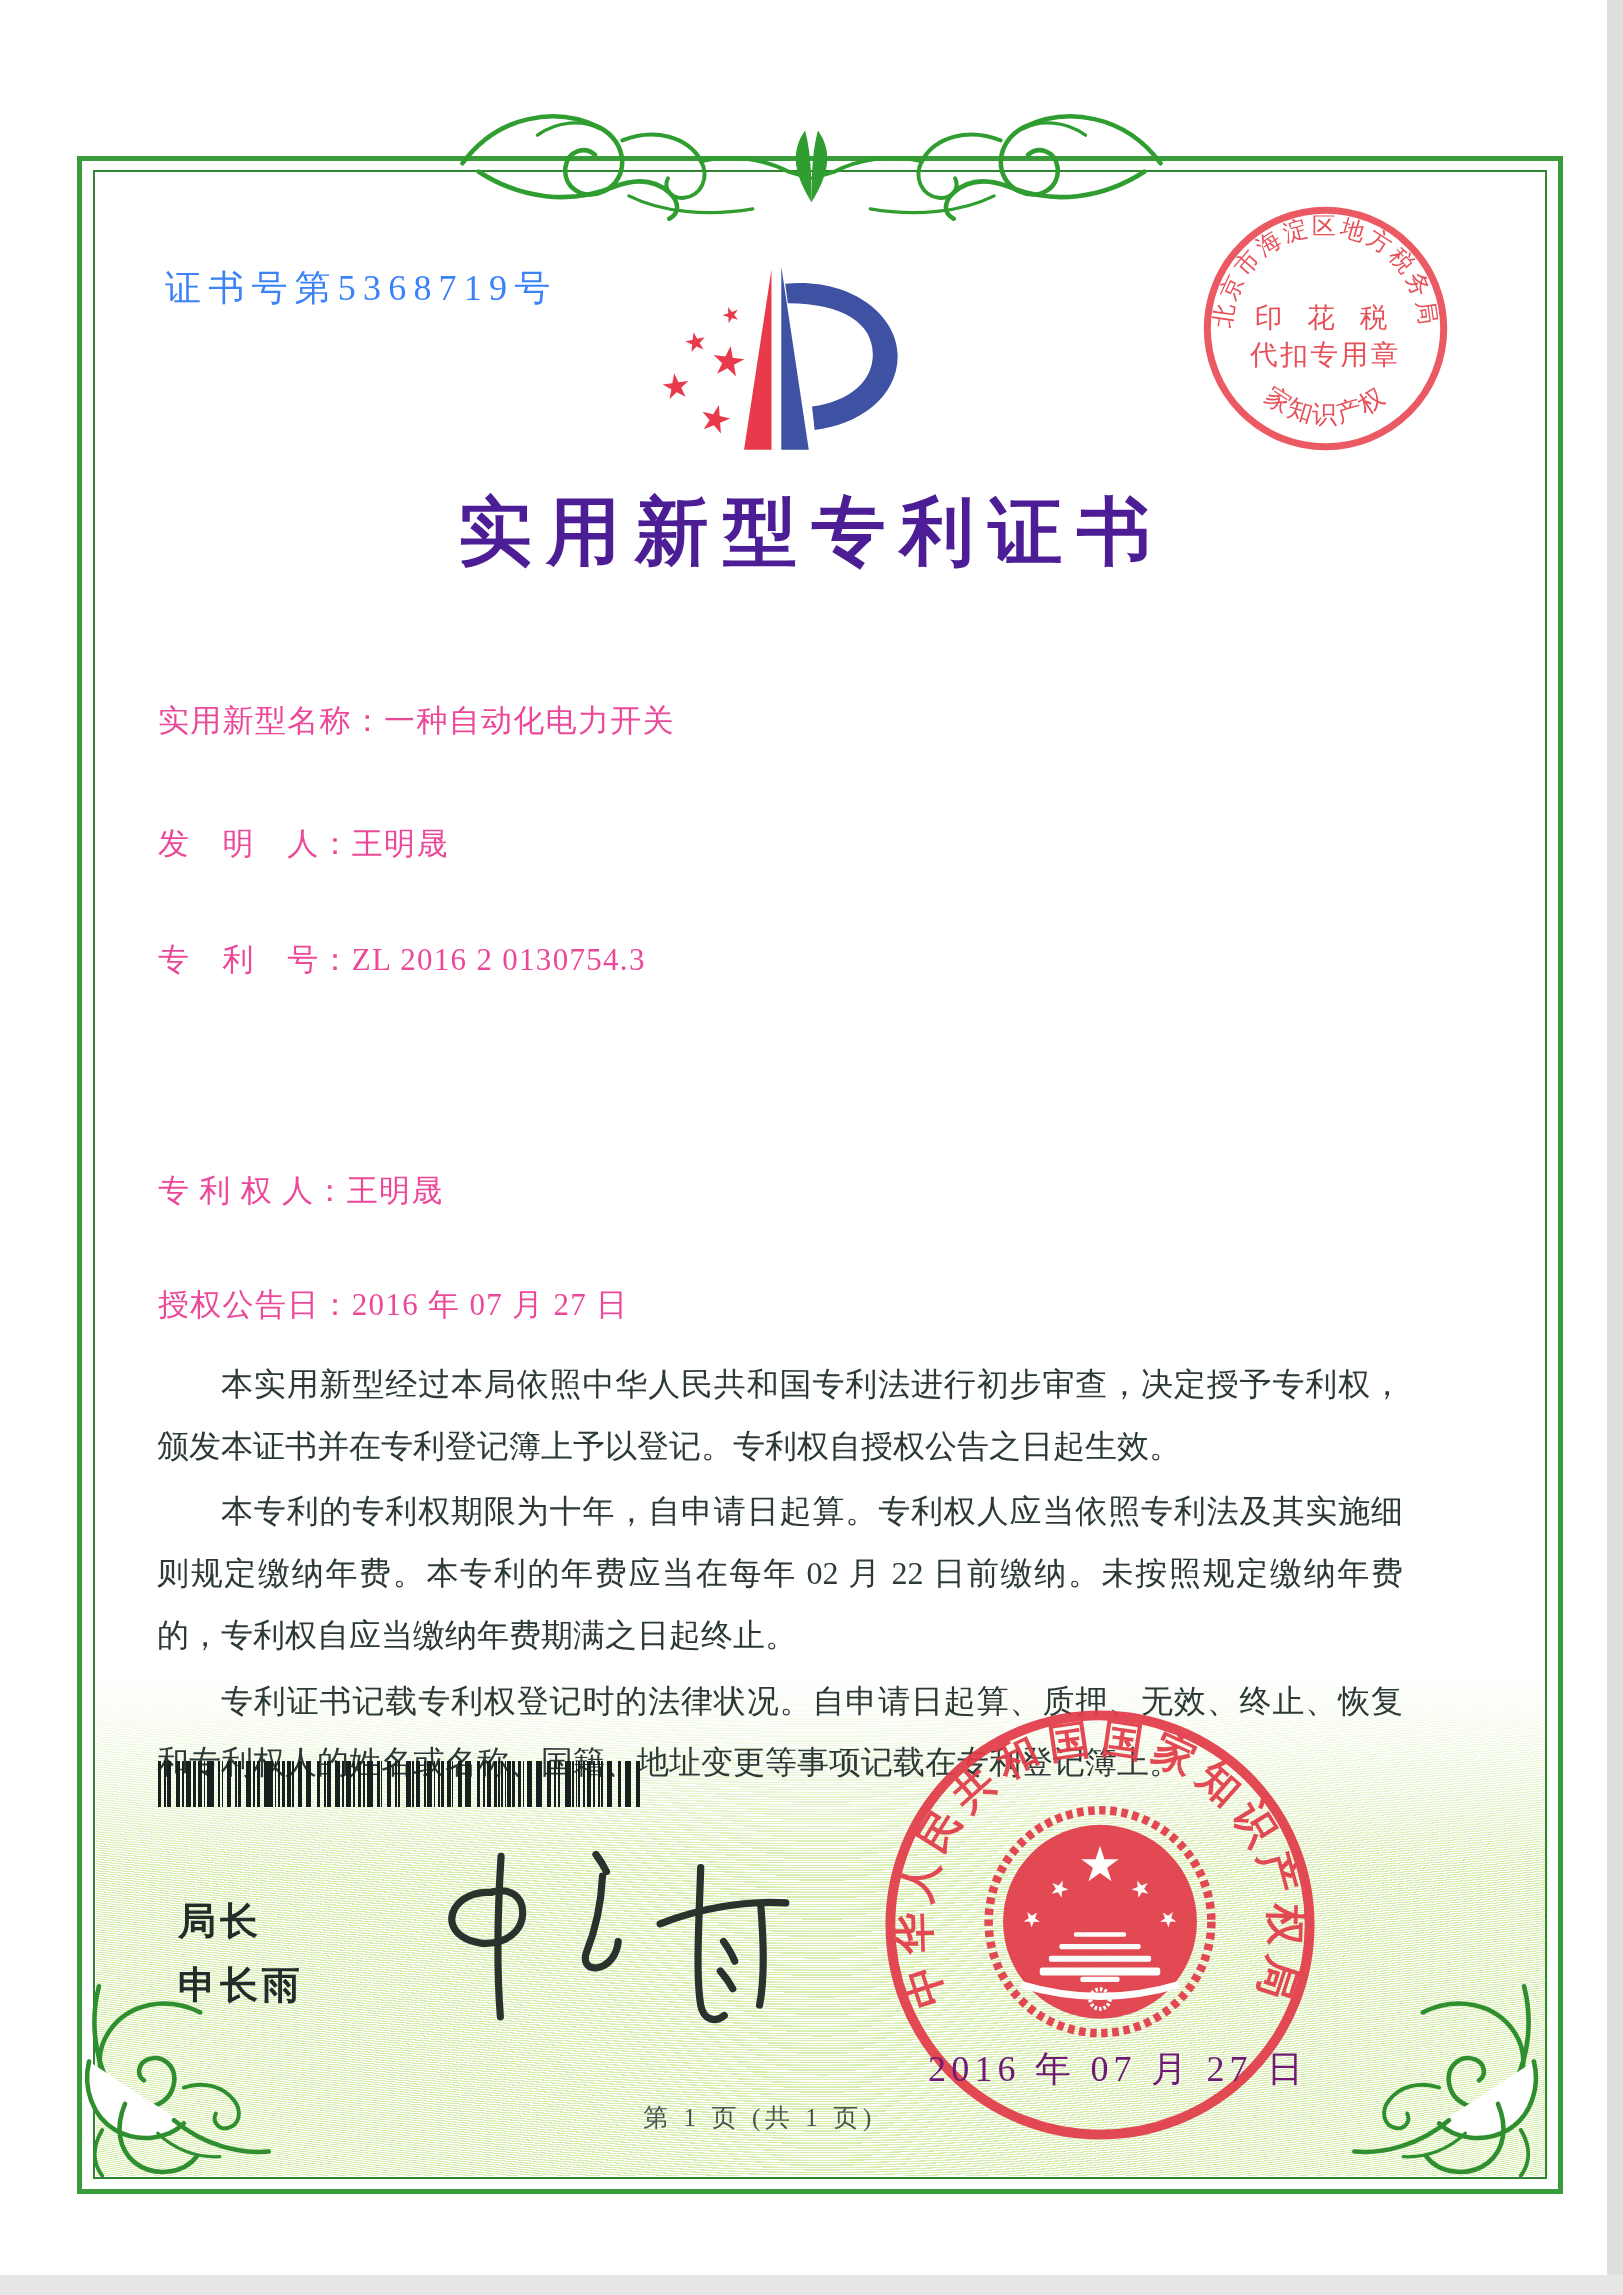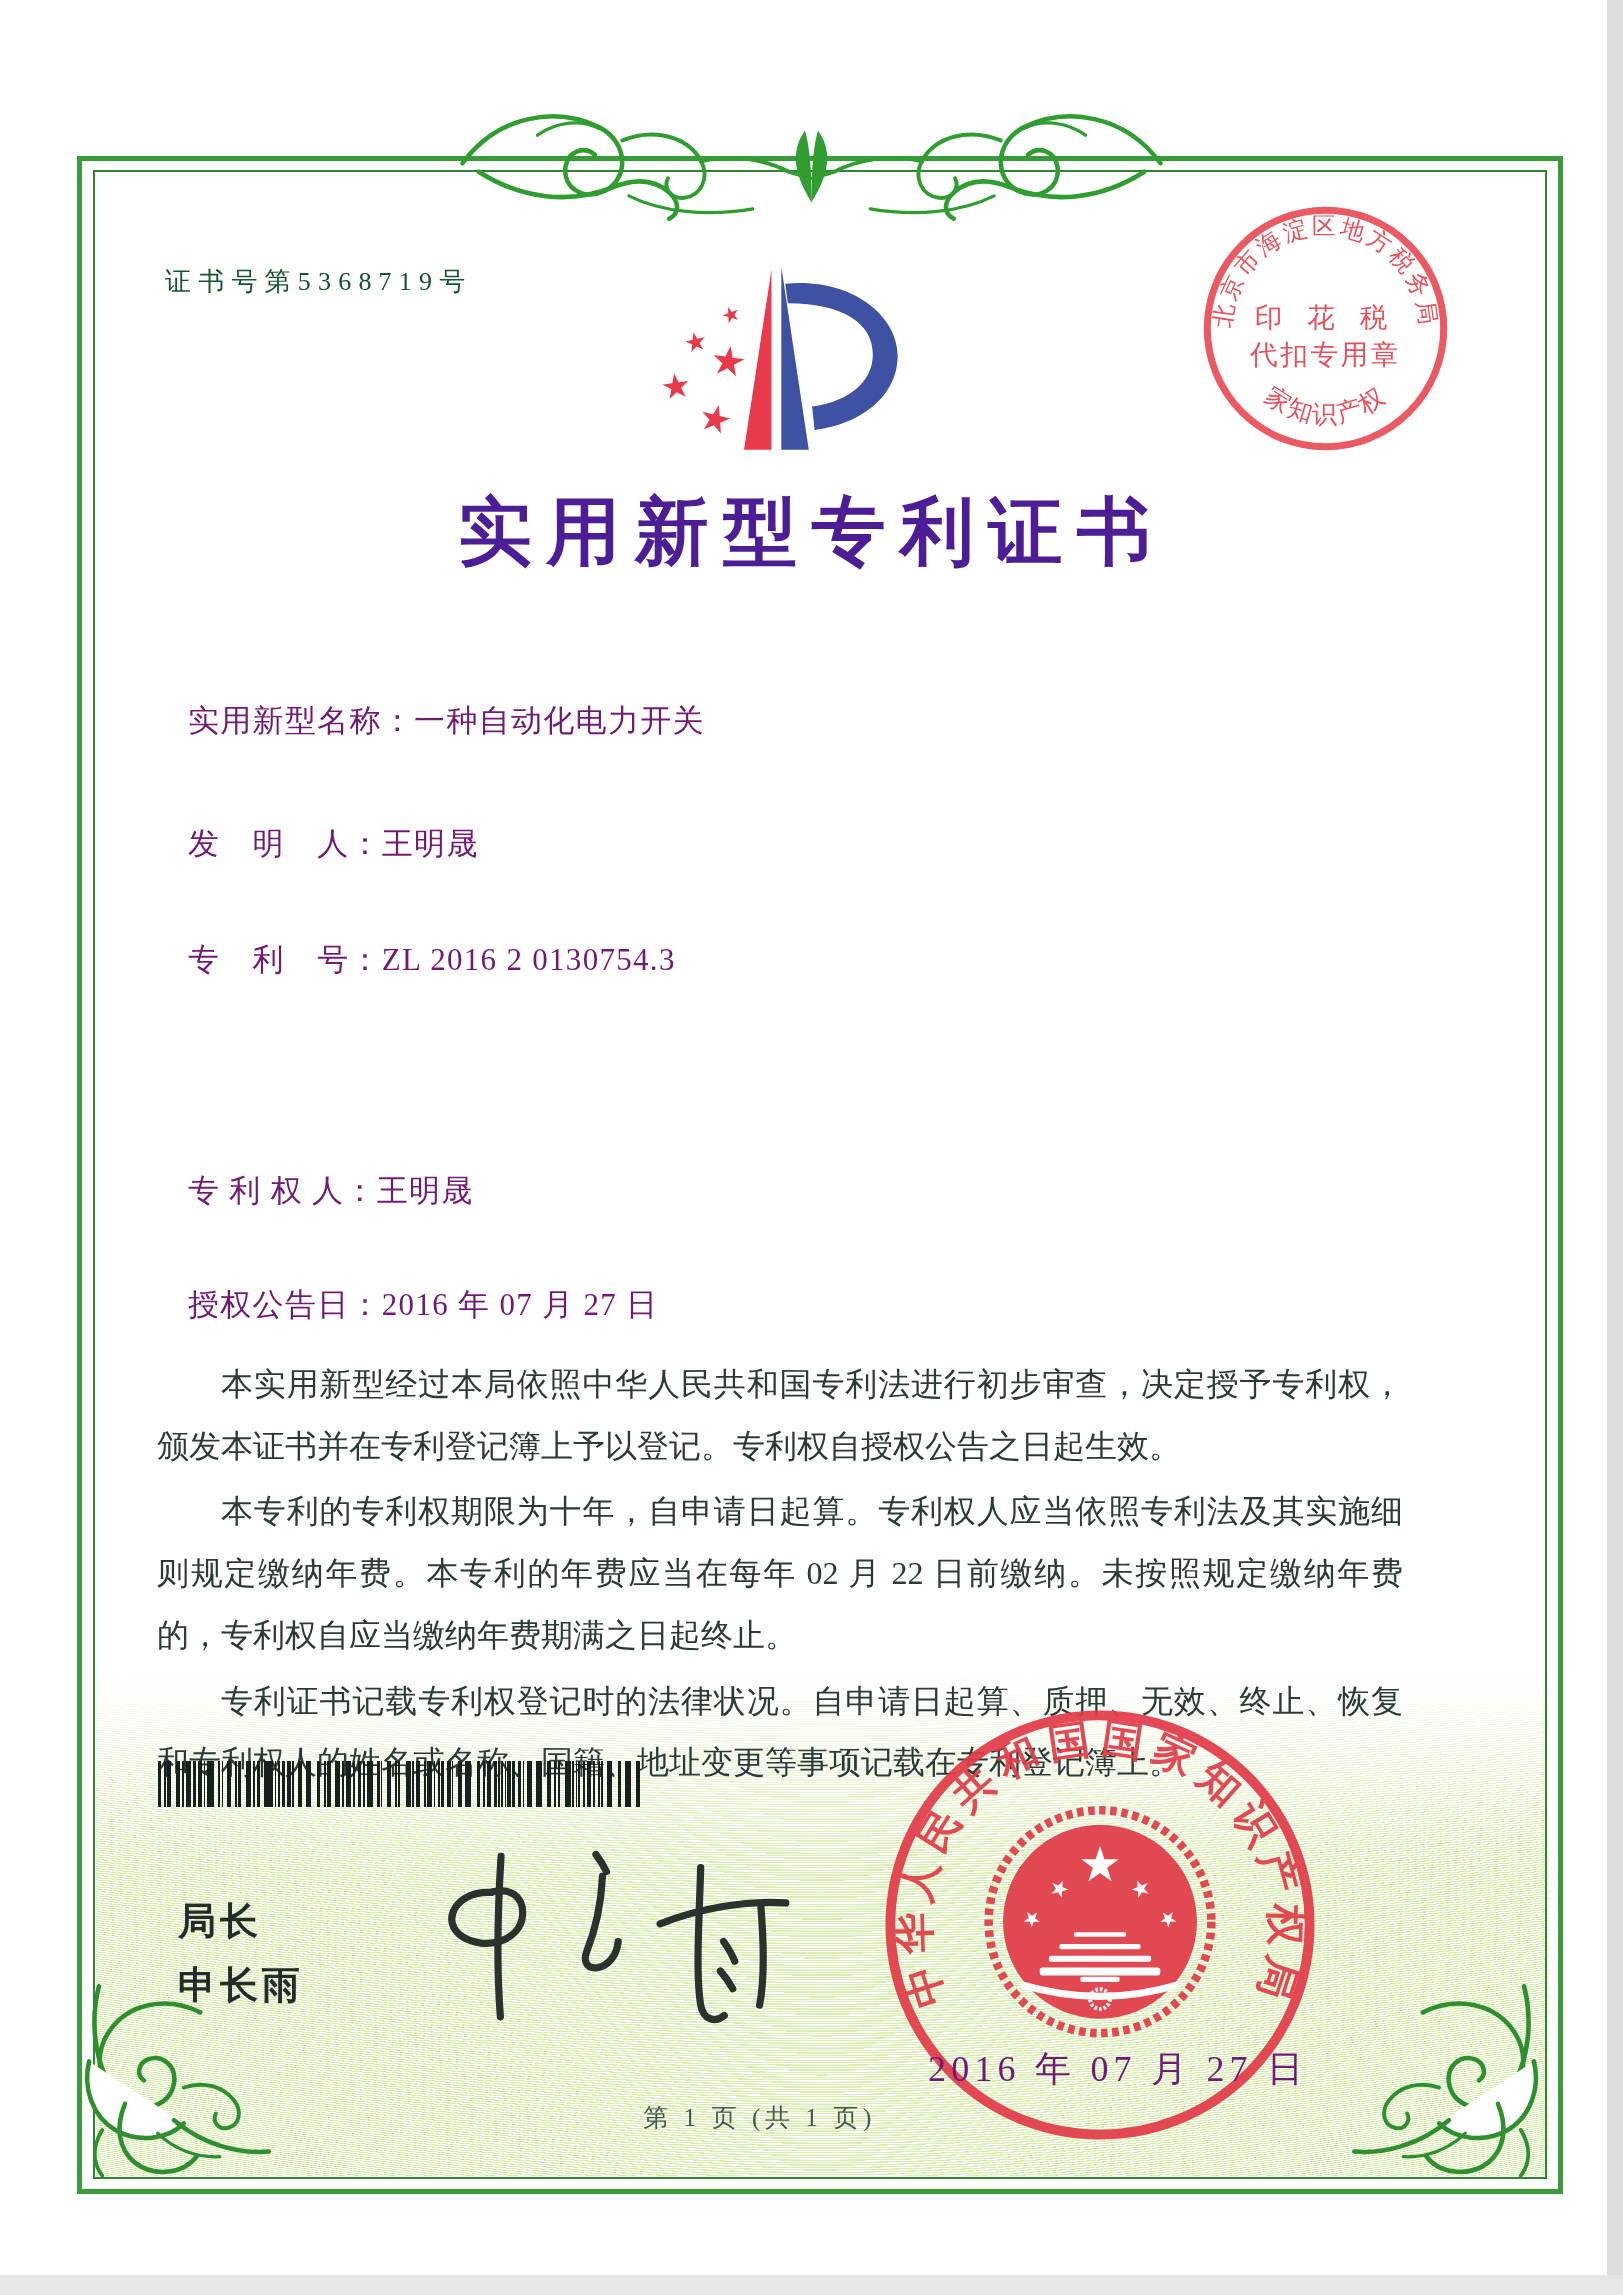--- a/index.html
+++ b/index.html
@@ -23,28 +23,28 @@
   }
 
   
   .border-outer{position:absolute;left:77px;top:156px;width:1486px;height:2038px;
     border:5.9px solid #3a9b3b;box-sizing:border-box;z-index:3;}
   .border-inner{position:absolute;left:93px;top:170px;width:1454px;height:2009px;
     border:2.6px solid #2f8431;box-sizing:border-box;z-index:3;}
 
   .deco{position:absolute;z-index:4;}
   .cert-no{position:absolute;left:165px;top:264px;z-index:5;
-    font-size:26px;letter-spacing:7.2px;color:#14532d;}
+    font-size:36px;letter-spacing:7.2px;color:#3b82f6;}
   .logo{position:absolute;left:661px;top:243px;width:255px;height:216px;z-index:5;}
   .tax-stamp{position:absolute;left:1197px;top:200px;width:257px;height:257px;z-index:6;}
 
   .title{position:absolute;left:0;right:0;top:483px;text-align:center;z-index:5;
     font-size:74px;font-weight:700;letter-spacing:14.4px;color:#4c1d95;}
 
-  .field{position:absolute;left:188px;z-index:5;font-size:31px;letter-spacing:1.3px;color:#701a75;white-space:nowrap;}
+  .field{position:absolute;left:158px;z-index:5;font-size:31px;letter-spacing:1.3px;color:#ec4899;white-space:nowrap;}
   .f0{top:700px;} .f1{top:823px;} .f2{top:939px;} .f3{top:1054px;} .f4{top:1170px;} .f5{top:1284px;}
 
   .body-text{position:absolute;left:157px;top:1354px;width:1246px;z-index:5;
     font-size:32px;line-height:1.93;text-align:justify;color:#2c3a36;}
   .body-text p{margin:0 0 3.9px 0;text-indent:2em;}
 
   .barcode{
     position:absolute;left:158px;top:1761px;width:482px;height:46px;z-index:5;
     background-image:
       repeating-linear-gradient(90deg,#16211d 0 2.6px,transparent 2.6px 6.5px,#16211d 6.5px 8.5px,transparent 8.5px 10.5px,#16211d 10.5px 11.8px,transparent 11.8px 17.7px),

